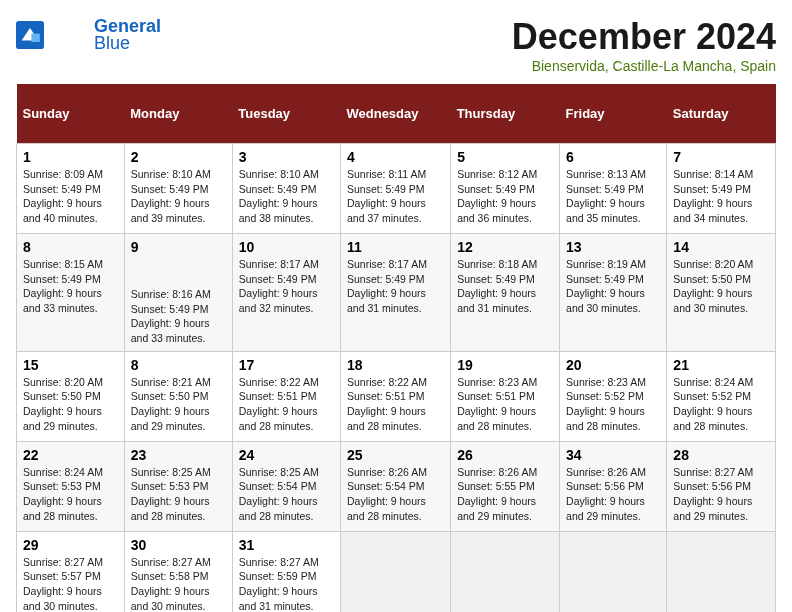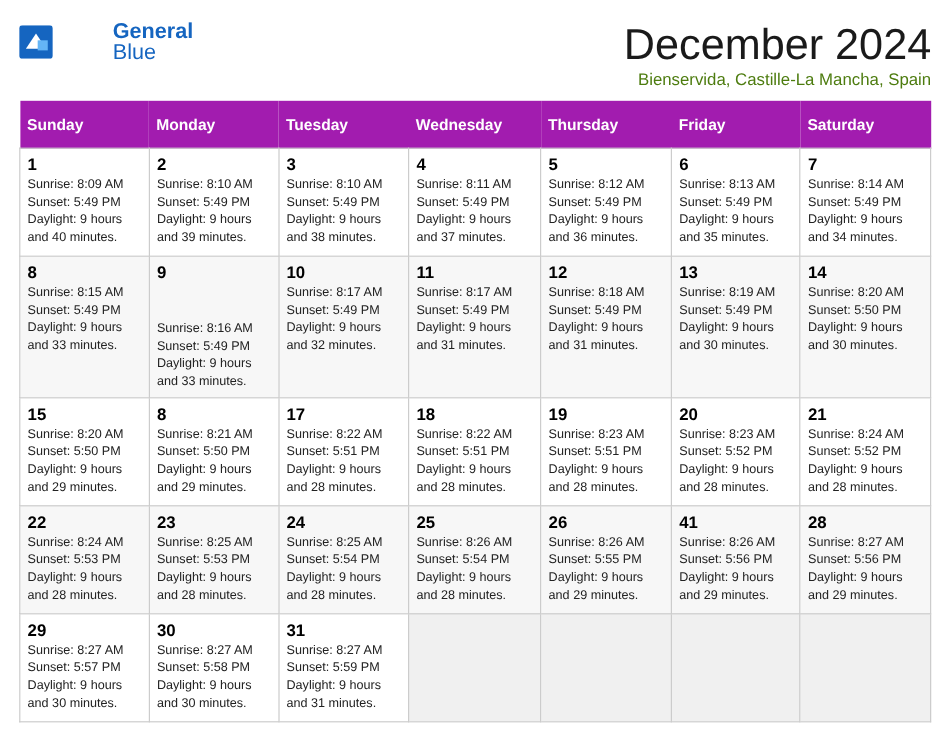--- a/index.html
+++ b/index.html
@@ -24,36 +24,36 @@
     .logo-icon {
       width: 28px;
       height: 28px;
       margin-right: 2px;
     }
     .title-area {
       text-align: right;
     }
     .month-title {
       font-size: 36px;
-      font-weight: normal;
+      font-weight: bold;
       color: #1a1a1a;
     }
     .location {
       font-size: 14px;
       color: #4d7c0f;
     }
     table {
       width: 100%;
       border-collapse: collapse;
       font-size: 11px;
     }
     thead tr th {
-      background-color: #a21caf;
+      background-color: #7f1d1d;
       color: #fff;
-      padding: 12px 6px;
+      padding: 22px 6px;
       text-align: left;
       font-size: 13px;
       font-weight: bold;
     }
     tbody tr td {
       border: 1px solid #ccc;
       padding: 5px 6px;
       vertical-align: top;
       width: 113px;
       height: 90px;
@@ -270,21 +270,21 @@
 Sunset: 5:54 PM
 Daylight: 9 hours and 28 minutes.</div>
         </td>
         <td>
           <span class="day-num">26</span>
           <div class="day-info" style="white-space: pre-line;">Sunrise: 8:26 AM
 Sunset: 5:55 PM
 Daylight: 9 hours and 29 minutes.</div>
         </td>
         <td>
-          <span class="day-num">41</span>
+          <span class="day-num">34</span>
           <div class="day-info" style="white-space: pre-line;">Sunrise: 8:26 AM
 Sunset: 5:56 PM
 Daylight: 9 hours and 29 minutes.</div>
         </td>
         <td>
           <span class="day-num">28</span>
           <div class="day-info" style="white-space: pre-line;">Sunrise: 8:27 AM
 Sunset: 5:56 PM
 Daylight: 9 hours and 29 minutes.</div>
         </td>

